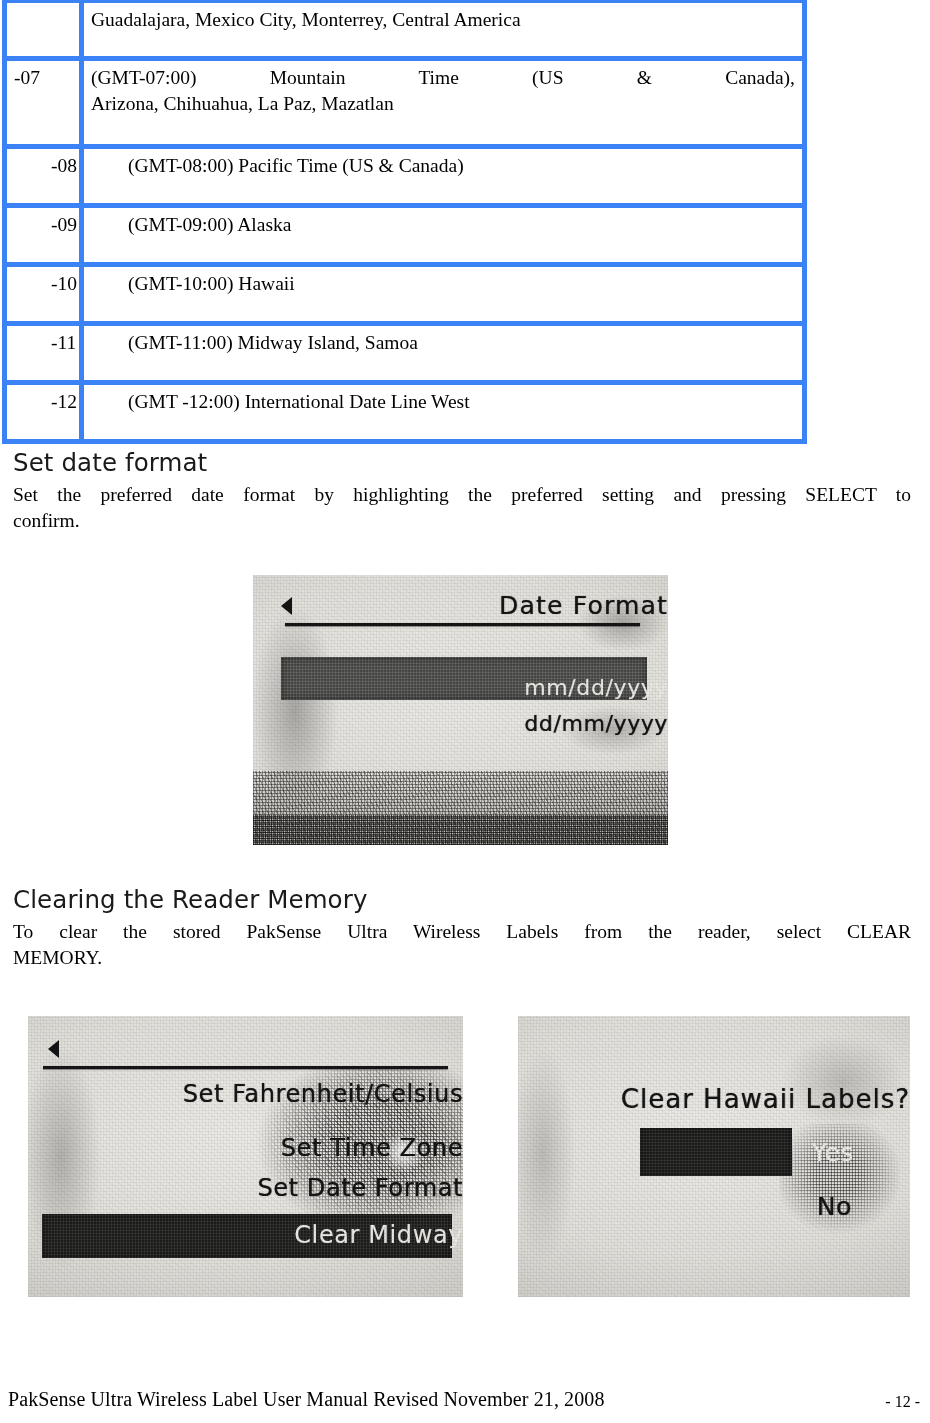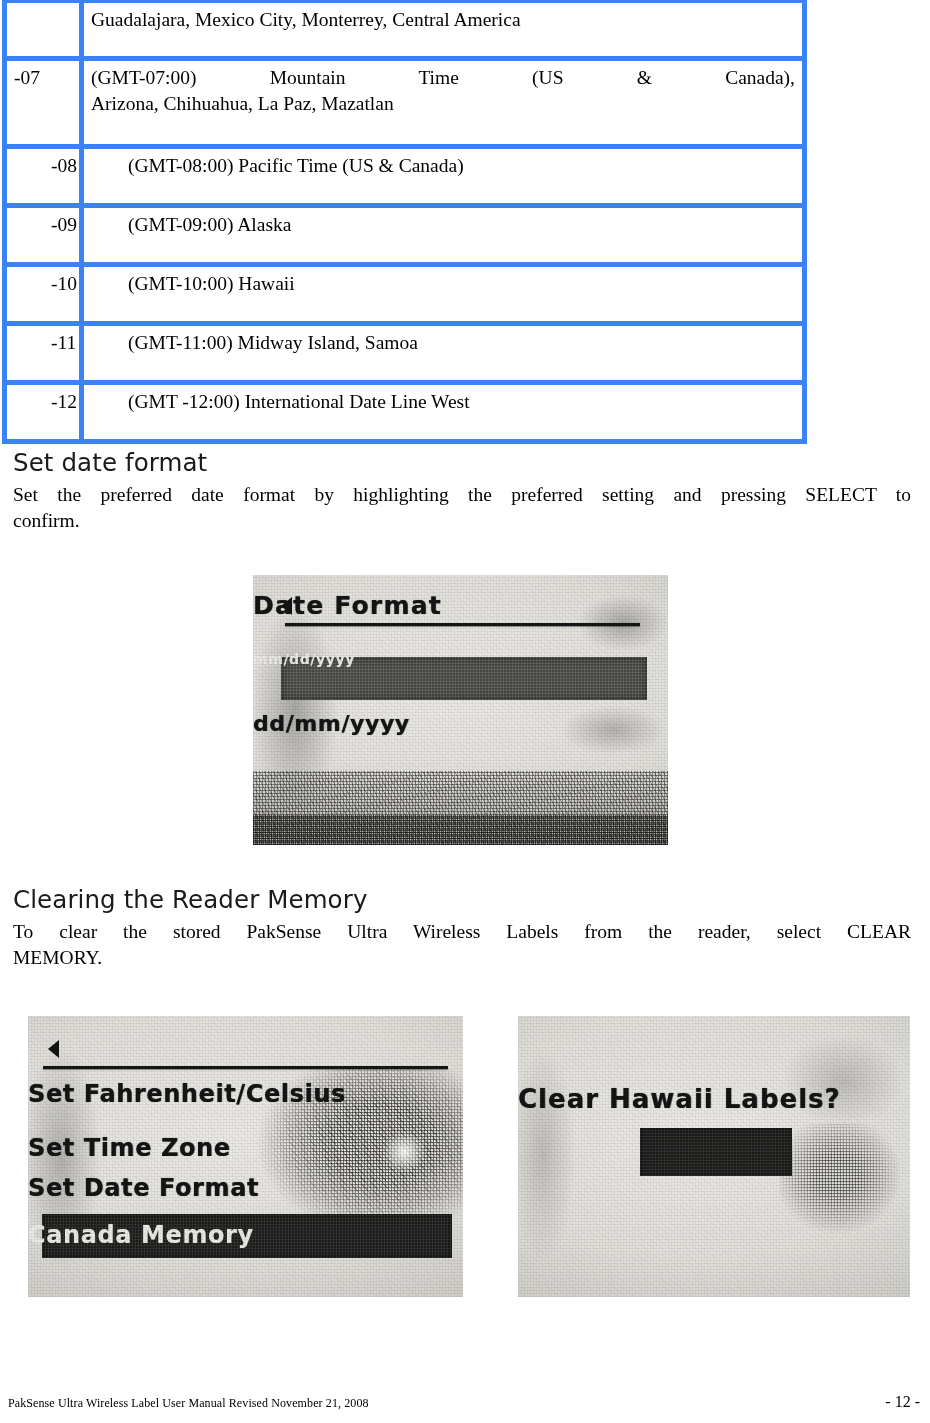--- a/index.html
+++ b/index.html
@@ -104,23 +104,23 @@
     pointer-events: none;
   }
   .smudge {
     position: absolute;
     border-radius: 50%;
     pointer-events: none;
   }
   .lcd-text {
     position: absolute;
     width: 100%;
-    text-align: left;
+    text-align: right;
     font-family: "DejaVu Sans", "Liberation Sans", sans-serif;
-    font-weight: 700;
+    font-weight: 400;
     color: #151515;
     letter-spacing: .6px;
     white-space: nowrap;
     text-shadow: 0 0 1px rgba(0,0,0,.55), .6px .4px 0 rgba(0,0,0,.30);
   }
   .lcd-title {
     font-size: 25px;
     letter-spacing: 1.2px;
   }
   .lcd-rule {
@@ -145,21 +145,21 @@
   .lcd-text.inv {
     color: #eceae4;
     text-shadow: 0 0 1px rgba(255,255,255,.4);
   }
 
   
   .footer-left {
     position: absolute;
     left: 8px;
     bottom: 12px;
-    font-size: 12px;
+    font-size: 20px;
     letter-spacing: .1px;
     white-space: nowrap;
     margin-top: 15px;
   }
   .footer-right {
     position: absolute;
     right: 10px;
     bottom: 12px;
     font-size: 16px;
     white-space: nowrap;
@@ -234,21 +234,21 @@
   <div class="lcd-text lcd-title" style="top:16px;">Date Format</div>
 
   <div class="lcd-rule" style="left:32px; top:48px; width:355px;"></div>
 
   <div class="lcd-highlight" style="left:28px; top:82px; width:366px; height:43px;">
     <div style="position:absolute; inset:0;
                 background:
                   repeating-linear-gradient(0deg, rgba(255,255,255,.10) 0 1px, transparent 1px 3px),
                   repeating-linear-gradient(90deg, rgba(255,255,255,.09) 0 1px, transparent 1px 3px);"></div>
   </div>
-  <div class="lcd-text inv" style="top:76px; font-size:14px;">mm/dd/yyyy</div>
+  <div class="lcd-text inv" style="top:100px; font-size:22px;">mm/dd/yyyy</div>
 
   <div class="lcd-text" style="top:136px; font-size:22px;">dd/mm/yyyy</div>
 
   <div class="grain"></div>
 </div>
 
 <div class="sec-heading" style="top:885px;">Clearing the Reader Memory</div>
 
 <div class="body-par" style="top:919px;">
   <span class="j">To clear the stored PakSense Ultra Wireless Labels from the reader, select CLEAR</span>
@@ -280,21 +280,21 @@
   <div class="lcd-text" style="top:118px; font-size:24px;">Set Time Zone</div>
 
   <div class="lcd-text" style="top:158px; font-size:24px;">Set Date Format</div>
 
   <div class="lcd-highlight dark" style="left:14px; top:198px; width:410px; height:44px;">
     <div style="position:absolute; inset:0;
                 background:
                   repeating-linear-gradient(0deg, rgba(255,255,255,.08) 0 1px, transparent 1px 3px),
                   repeating-linear-gradient(90deg, rgba(255,255,255,.07) 0 1px, transparent 1px 3px);"></div>
   </div>
-  <div class="lcd-text inv" style="top:205px; font-size:24px;">Canada Memory</div>
+  <div class="lcd-text inv" style="top:205px; font-size:24px;">Clear Midway</div>
 
   <div class="grain"></div>
 </div>
 
 <div class="lcd-photo" style="left:518px; top:1016px; width:392px; height:281px;">
   <div class="lcd-inner"></div>
 
   <div class="smudge" style="left:240px; top:0px; width:170px; height:130px; background:radial-gradient(closest-side, rgba(90,90,88,.28), rgba(90,90,88,0) 72%);"></div>
   <div class="smudge" style="left:-20px; top:-12px; width:90px; height:300px; background:radial-gradient(closest-side, rgba(135,135,131,.40), rgba(135,135,131,0) 72%);"></div>
 

